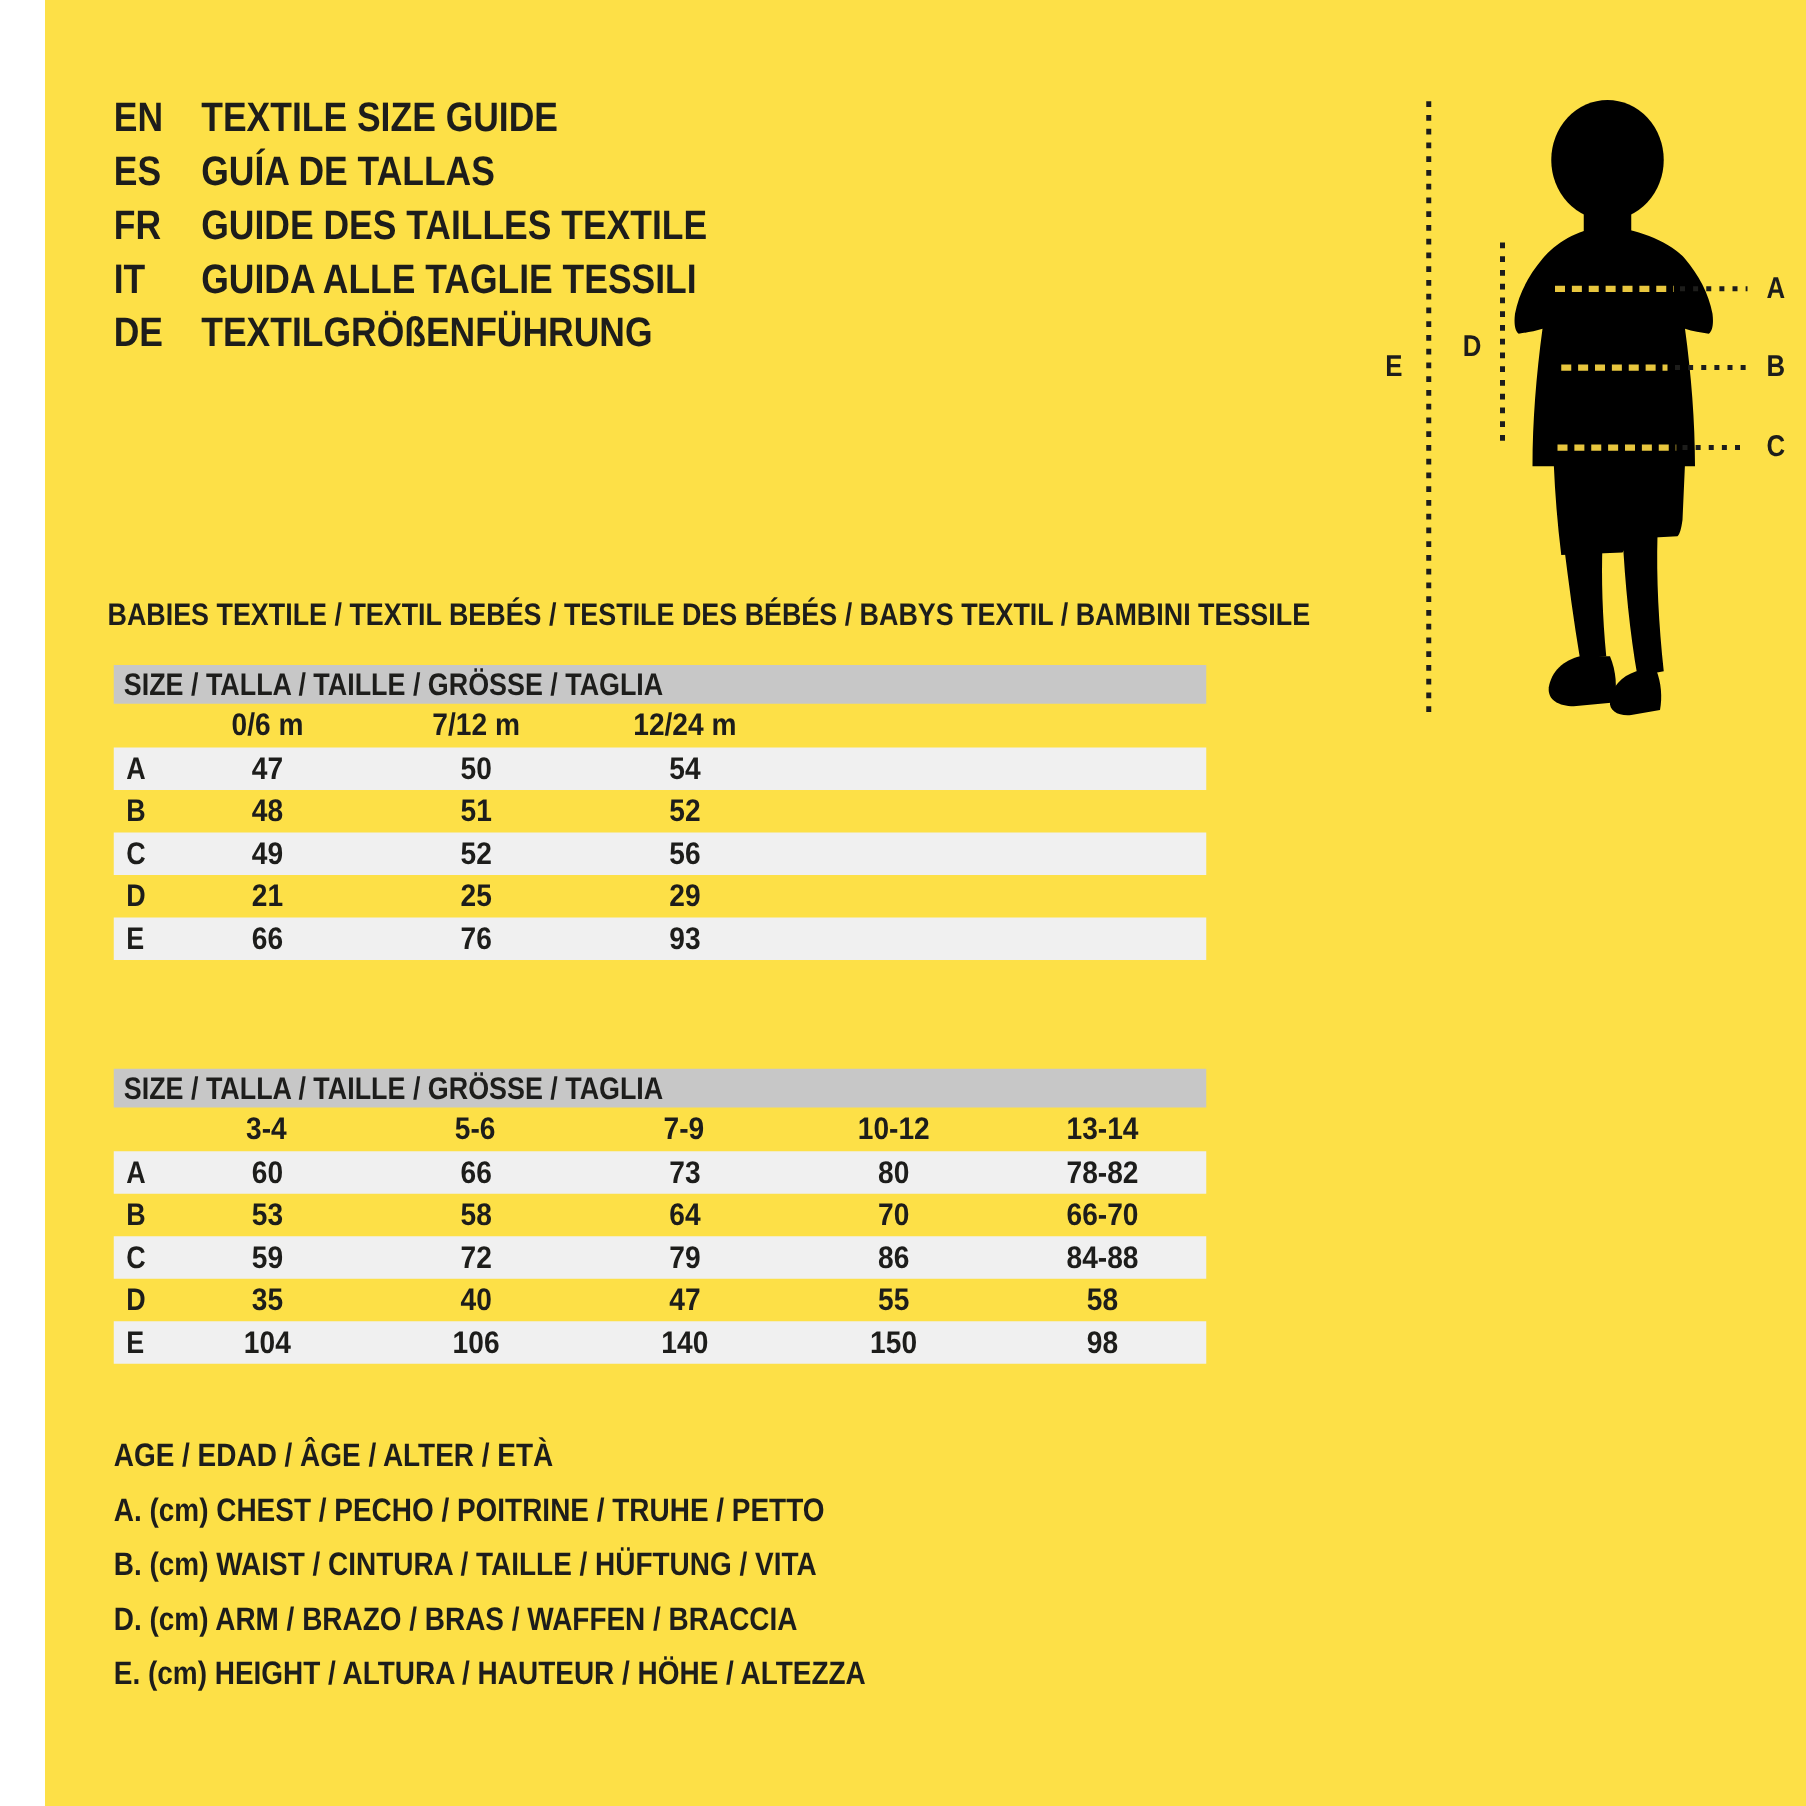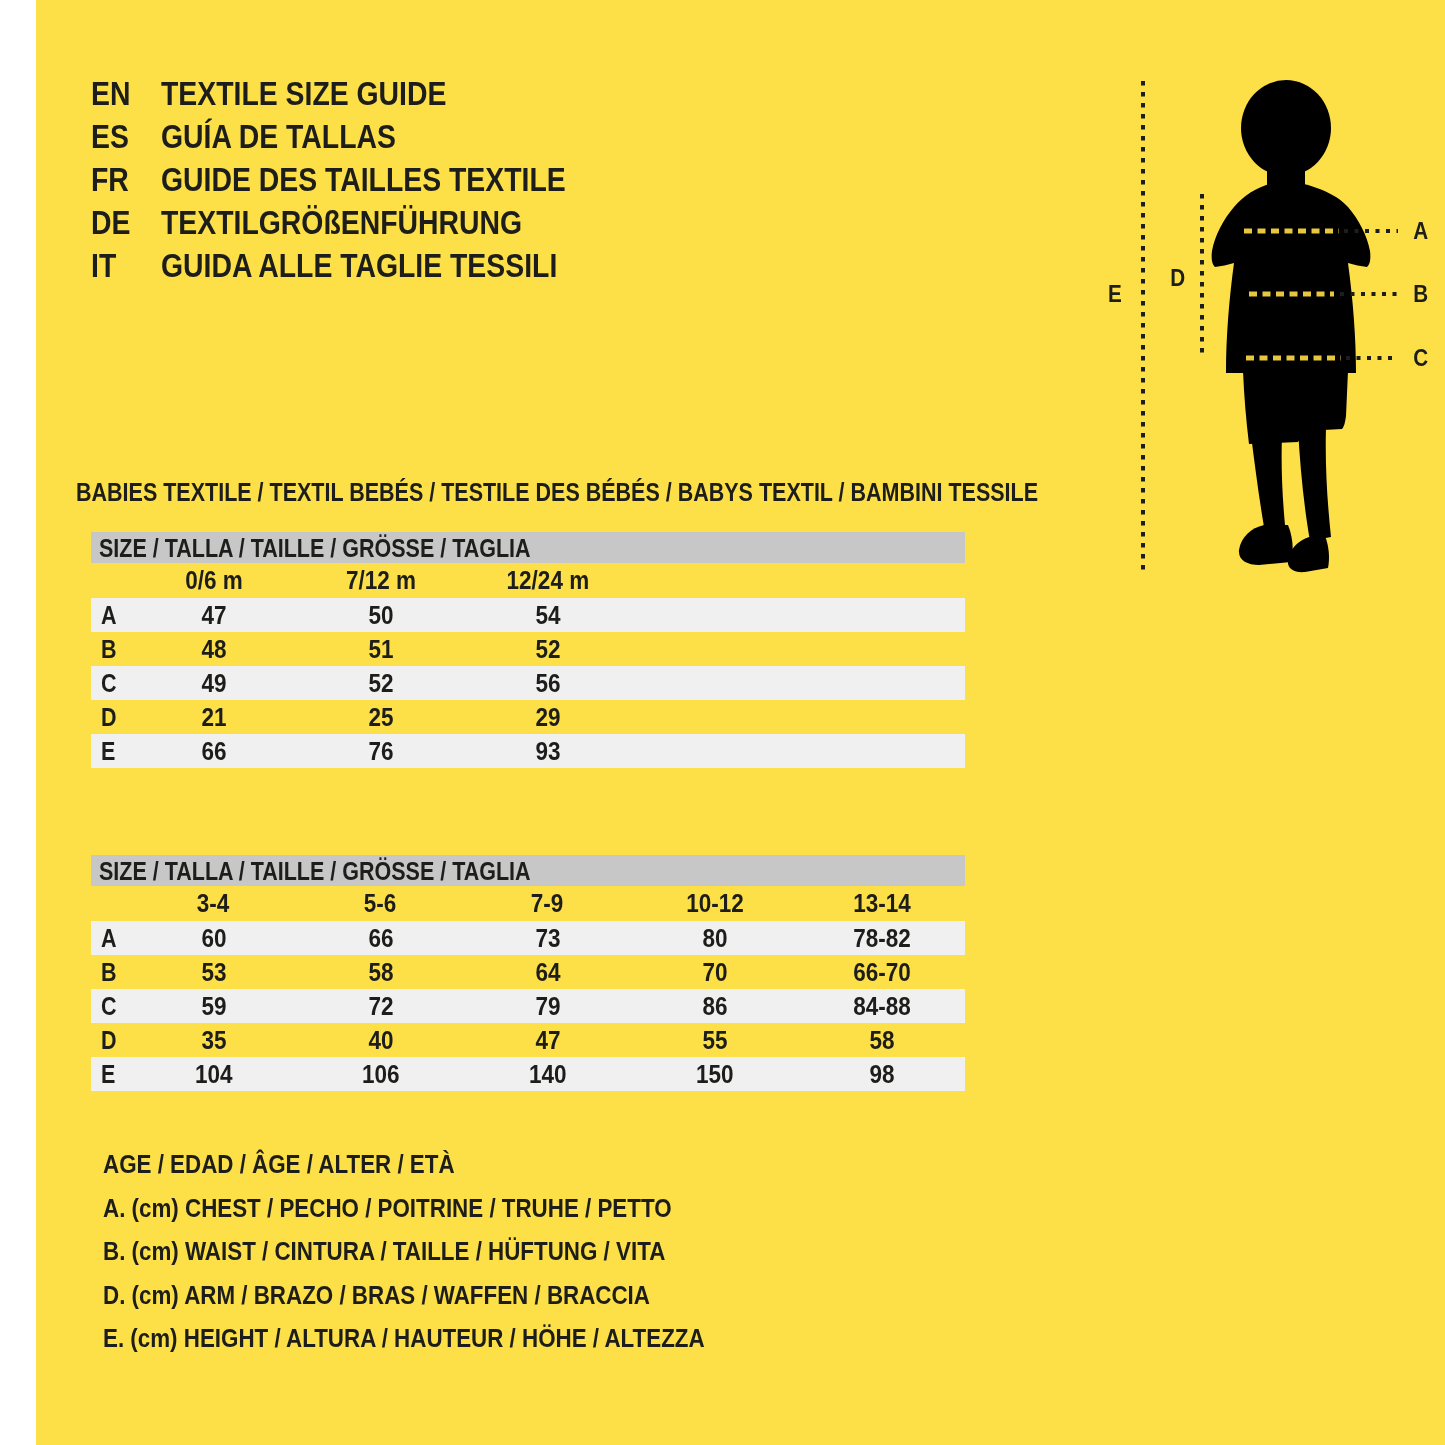--- a/index.html
+++ b/index.html
@@ -20,33 +20,33 @@
   
   .lang-header{position:absolute;left:55px;top:72px;}
   .lang-row{display:flex;height:43px;align-items:center;font-size:33px;letter-spacing:0;}
   .lang-code{width:70px;}
   
   .figure-svg{position:absolute;left:1060px;top:70px;}
   .fig-label{position:absolute;font-size:24px;line-height:24px;}
   .fig-label .cx{transform-origin:50% 50%;}
 
   
-  .section-title{position:absolute;left:40px;font-size:25px;height:26px;display:flex;align-items:center;justify-content:flex-end;}
+  .section-title{position:absolute;left:50px;font-size:25px;height:26px;display:flex;align-items:center;justify-content:flex-end;}
 
   
   .size-table{position:absolute;left:55px;width:874px;}
   .size-bar{height:31px;background:#c7c7c7;display:flex;align-items:flex-end;padding-left:8px;box-sizing:border-box;font-size:25px;}
   .cols-row{height:35px;display:flex;align-items:center;}
   .data-row{height:34px;display:flex;align-items:center;}
   .data-row.striped{background:#f0f0f0;}
   .cell-label{width:39px;padding-left:10px;box-sizing:border-box;font-size:25px;}
   .cell{width:167px;display:flex;align-items:center;justify-content:center;font-size:25px;}
 
   
-  .legend{position:absolute;left:67px;top:1143px;}
+  .legend{position:absolute;left:55px;top:1143px;}
   .legend-line{height:43.5px;display:flex;align-items:center;font-size:26px;}
 </style>
 </head>
 <body>
 
 <div class="page">
 
   <div class="lang-header">
     <div class="lang-row">
       <span class="lang-code"><span class="cx">EN</span></span>
@@ -54,26 +54,26 @@
     </div>
     <div class="lang-row">
       <span class="lang-code"><span class="cx">ES</span></span>
       <span class="lang-title"><span class="cx">GUÍA DE TALLAS</span></span>
     </div>
     <div class="lang-row">
       <span class="lang-code"><span class="cx">FR</span></span>
       <span class="lang-title"><span class="cx">GUIDE DES TAILLES TEXTILE</span></span>
     </div>
     <div class="lang-row">
+      <span class="lang-code"><span class="cx">IT</span></span>
+      <span class="lang-title"><span class="cx">GUIDA ALLE TAGLIE TESSILI</span></span>
+    </div>
+    <div class="lang-row">
       <span class="lang-code"><span class="cx">DE</span></span>
       <span class="lang-title"><span class="cx">TEXTILGRÖßENFÜHRUNG</span></span>
-    </div>
-    <div class="lang-row">
-      <span class="lang-code"><span class="cx">IT</span></span>
-      <span class="lang-title"><span class="cx">GUIDA ALLE TAGLIE TESSILI</span></span>
     </div>
   </div>
 
   <svg class="figure-svg" width="340" height="515" viewBox="0 0 340 515">
 
     <line x1="47" y1="11" x2="47" y2="505" stroke="#1d1d1b" stroke-width="4" stroke-dasharray="4.5 6.5"></line>
 
     <line x1="106" y1="124" x2="106" y2="283" stroke="#1d1d1b" stroke-width="4" stroke-dasharray="4.5 6.5"></line>
 
     <g transform="translate(105,5)" fill="#000000">

